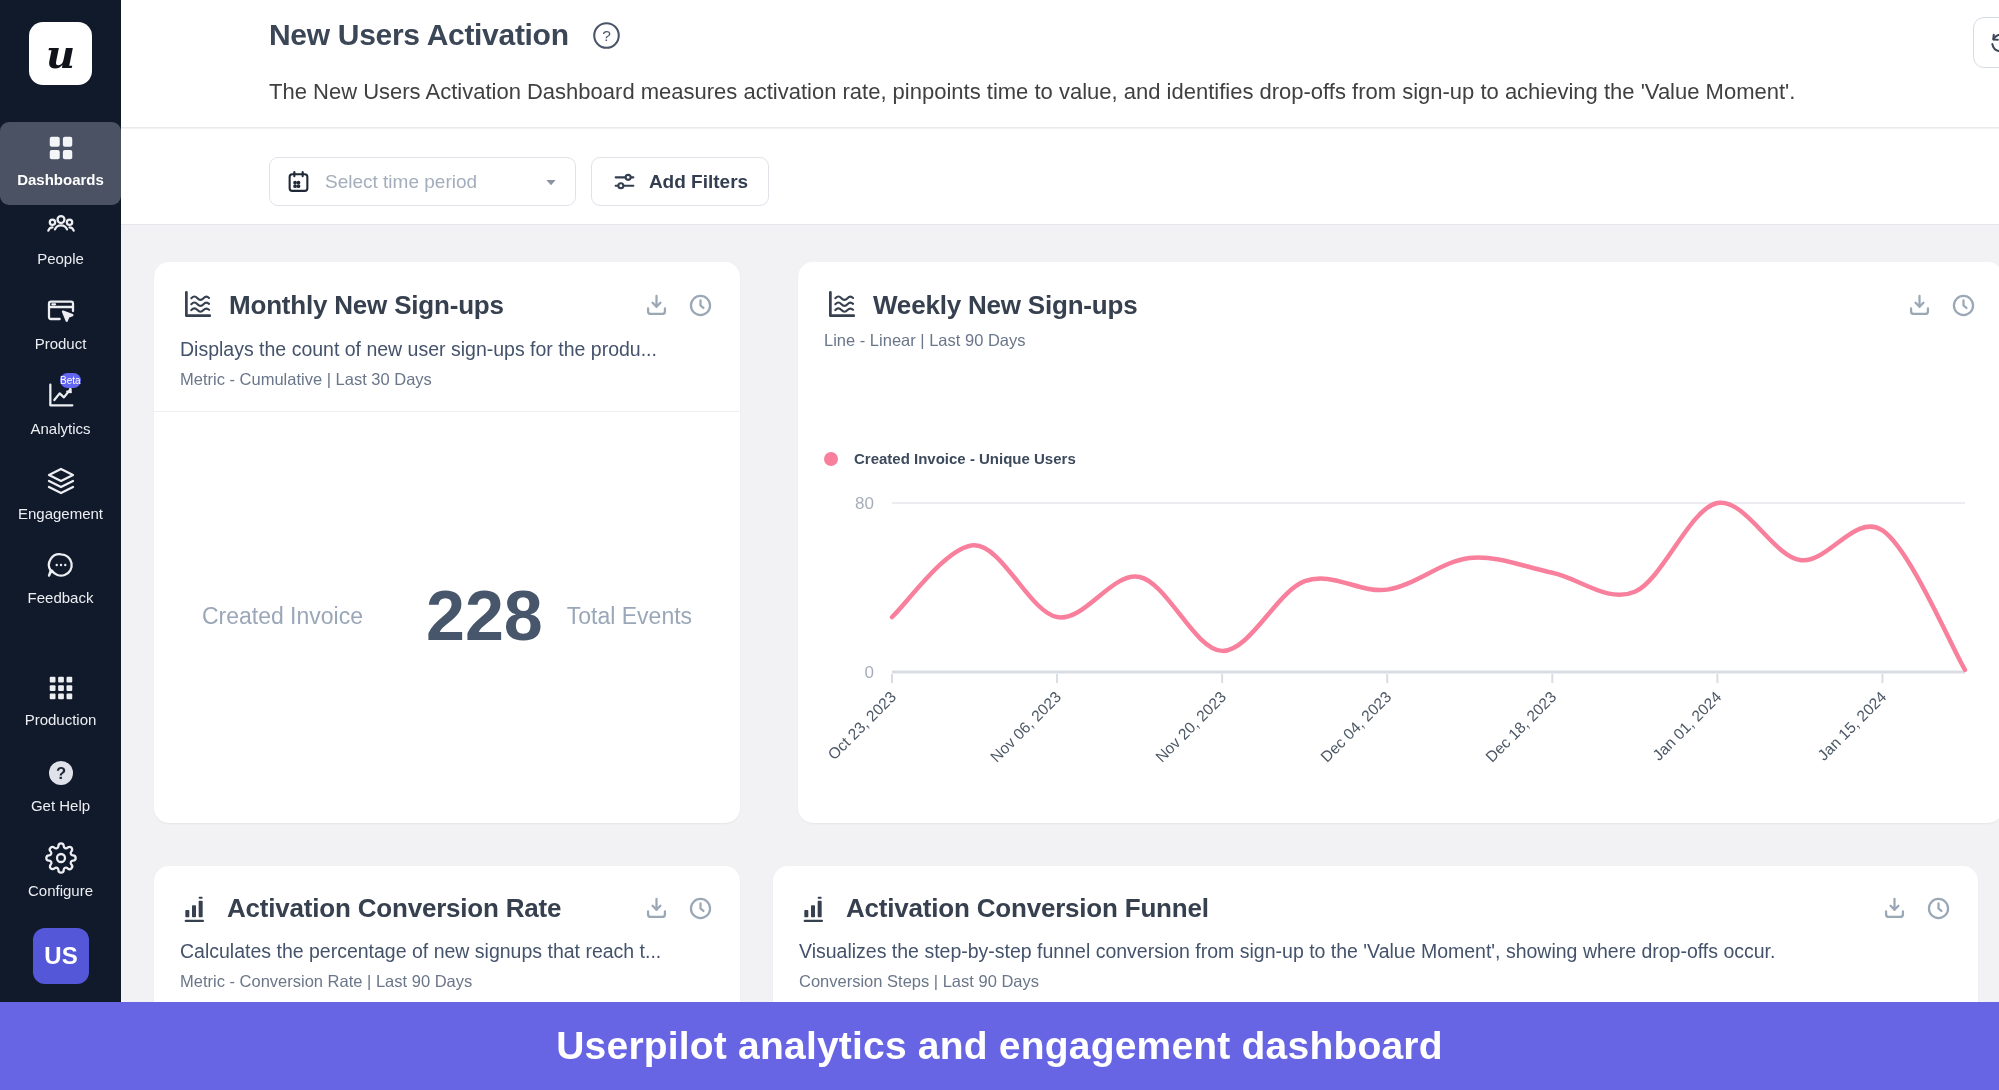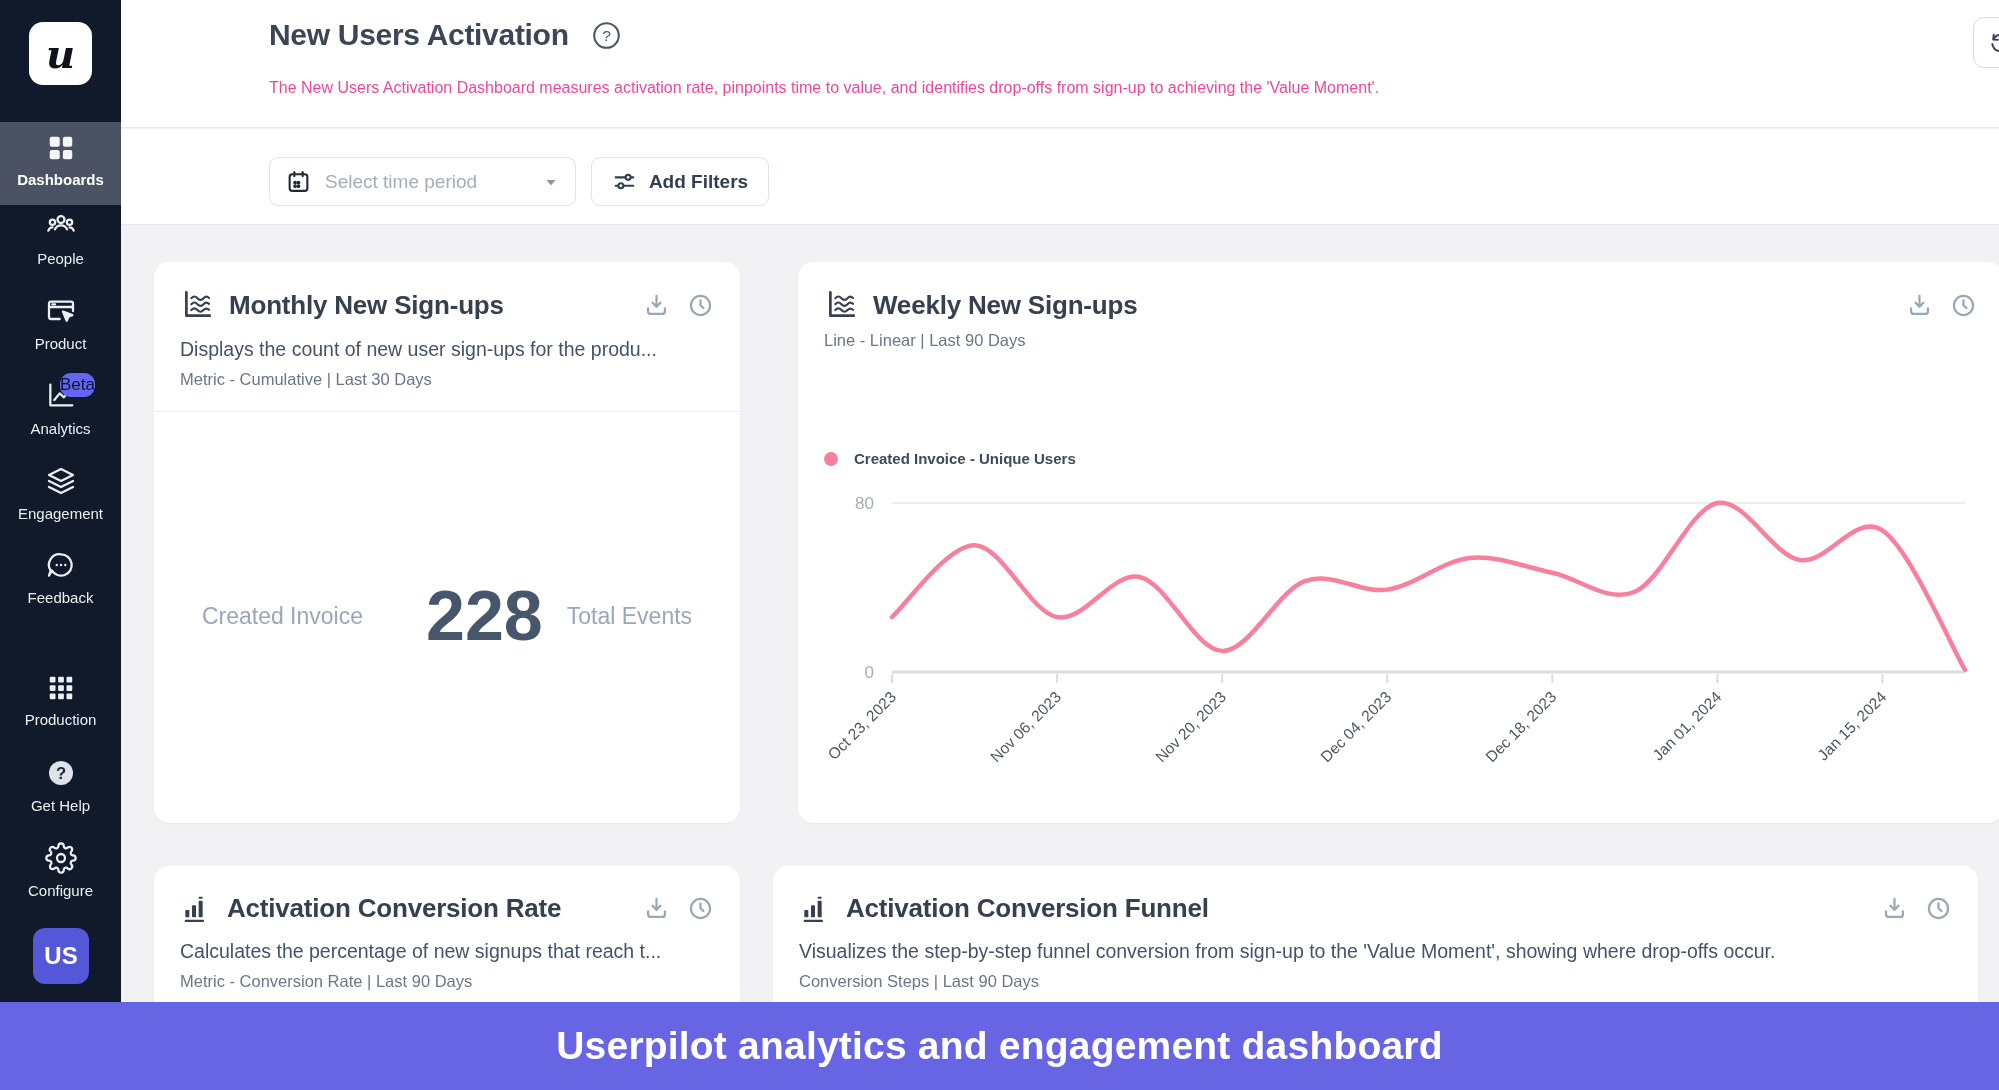--- a/index.html
+++ b/index.html
@@ -5,36 +5,36 @@
   * { margin:0; padding:0; box-sizing:border-box; }
   html,body { width:1999px; height:1090px; overflow:hidden; background:#f2f2f4;
               font-family:"Liberation Sans","DejaVu Sans",sans-serif; }
 
   
   #sidebar { position:absolute; left:0; top:0; width:121px; height:1090px; background:#111a2b; z-index:5; }
   #logo { position:absolute; left:29px; top:22px; width:63px; height:63px; background:#fff;
           border-radius:14px; display:flex; align-items:center; justify-content:center;
           font-family:"DejaVu Serif","Liberation Serif",serif; font-style:italic; font-weight:700;
           font-size:40px; color:#10131a; }
-  .nav-item { position:absolute; left:0; width:121px; text-align:center; color:#eceef2; cursor:pointer; }
+  .nav-item { position:absolute; left:0; width:121px; text-align:center; color:#eceef2; cursor:pointer;border-radius:9px; }
   .nav-item svg { display:block; margin:0 auto; }
   .nav-label { display:block; font-size:15px; color:#eceef2; margin-top:8px; }
   #nav-dashboards { top:122px; height:83px; background:#4a5263; padding-top:11px; }
-  .beta-badge { position:absolute; left:60px; top:-7px; background:#6366f1; color:#0f172a; font-size:17px;
+  .beta-badge { position:absolute; left:60px; top:-7px; background:#6366f1; color:#ffffff; font-size:10px;
                 padding:2px 0; border-radius:11px; }
   #avatar { position:absolute; left:33px; top:928px; width:56px; height:56px; background:#5457d8;
             border-radius:12px; display:flex; align-items:center; justify-content:center;
             color:#fff; font-weight:700; font-size:24px; }
 
   
   #header { position:absolute; left:121px; top:0; width:1878px; height:128px; background:#fff;
             border-bottom:1px solid #e8eaed; }
   #page-title-row { position:absolute; left:148px; top:18px; display:flex; align-items:center; gap:22px; }
   #page-title { font-size:30px; font-weight:700; color:#3b4657; letter-spacing:-0.3px; }
-  #page-desc { position:absolute; left:148px; top:79px; font-size:16px; color:#ec4899; }
+  #page-desc { position:absolute; left:148px; top:79px; font-size:22px; color:#404040; }
   .hdr-btn { position:absolute; top:17px; width:55px; height:51px; background:#fff;
              border:1.5px solid #d7dce4; border-radius:11px; display:flex; align-items:center;
              justify-content:center; cursor:pointer; }
   #refresh-btn { left:1852px; }
 
   
   #filterbar { position:absolute; left:121px; top:129px; width:1878px; height:96px; background:#fff;
                border-bottom:1px solid #e5e7eb; }
   #time-select { position:absolute; left:148px; top:28px; width:307px; height:49px;
                  border:1.5px solid #dfe3e8; border-radius:9px; background:#fff; display:flex;

